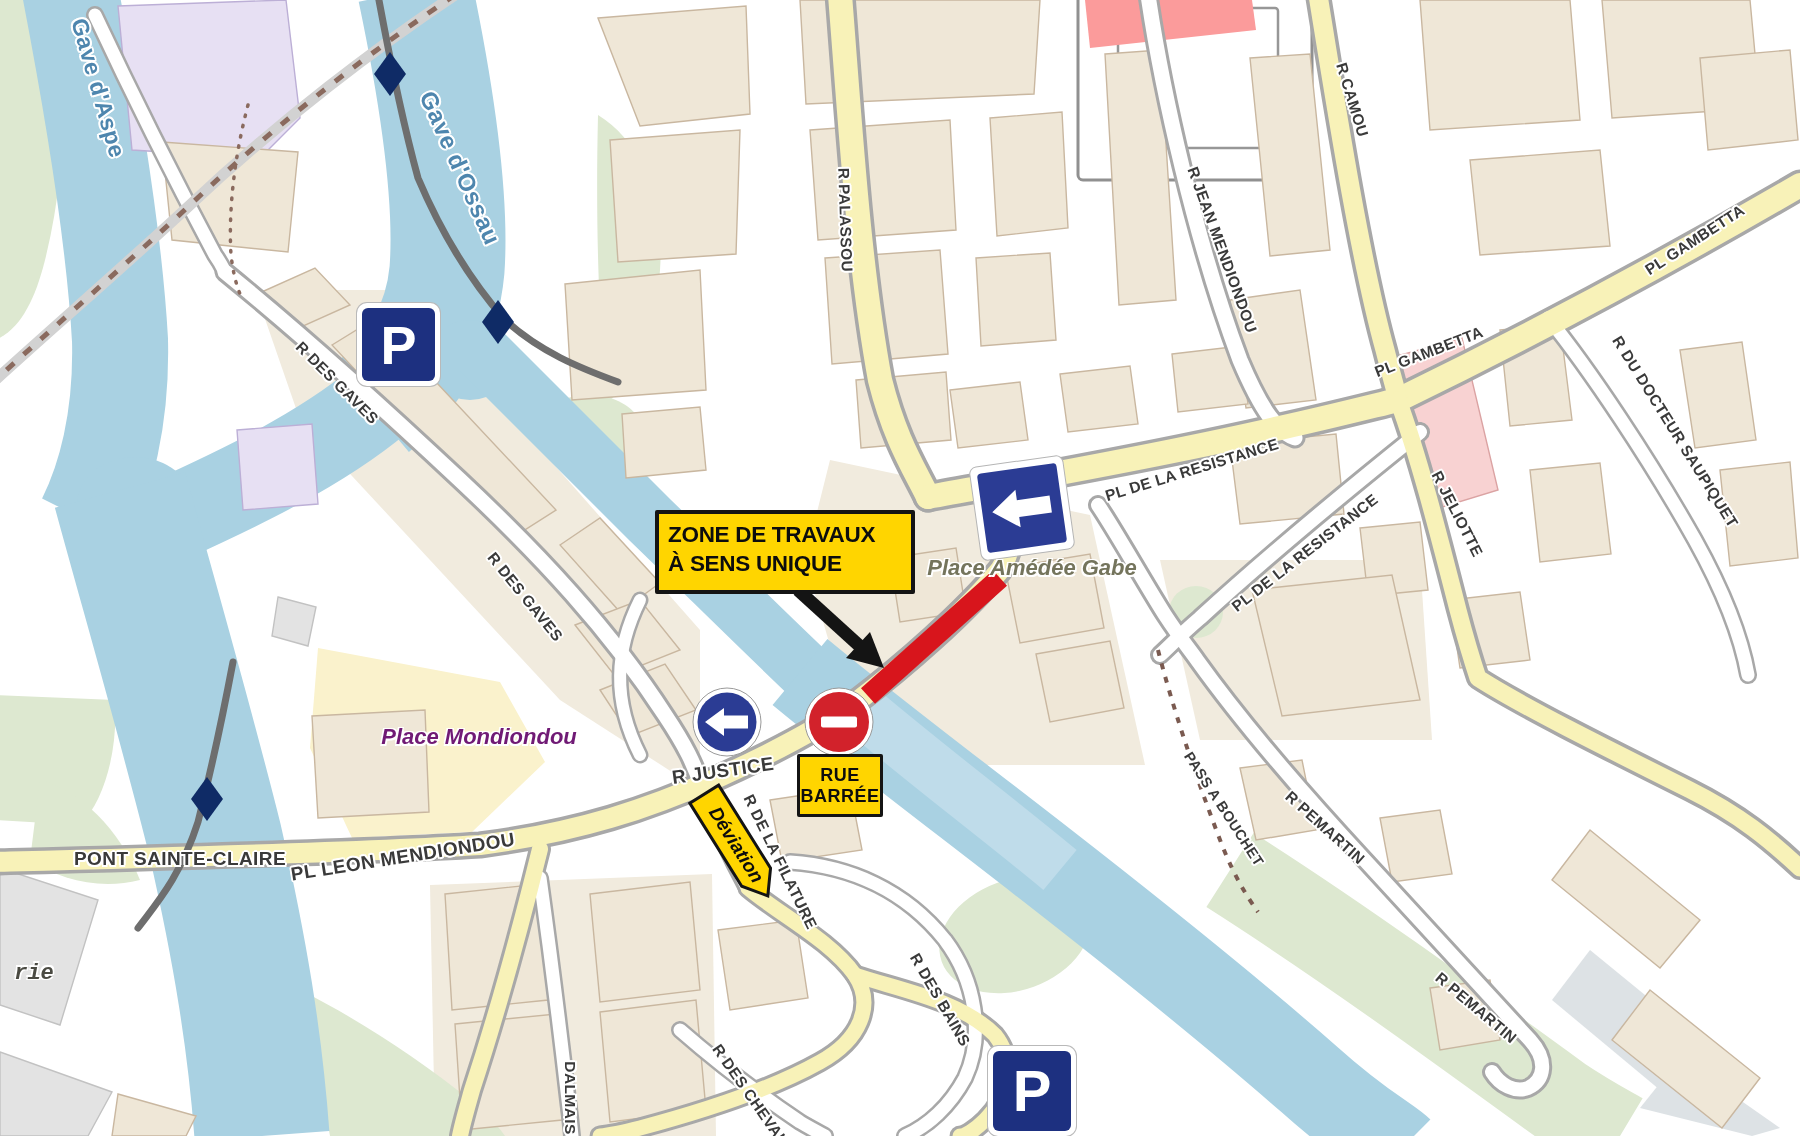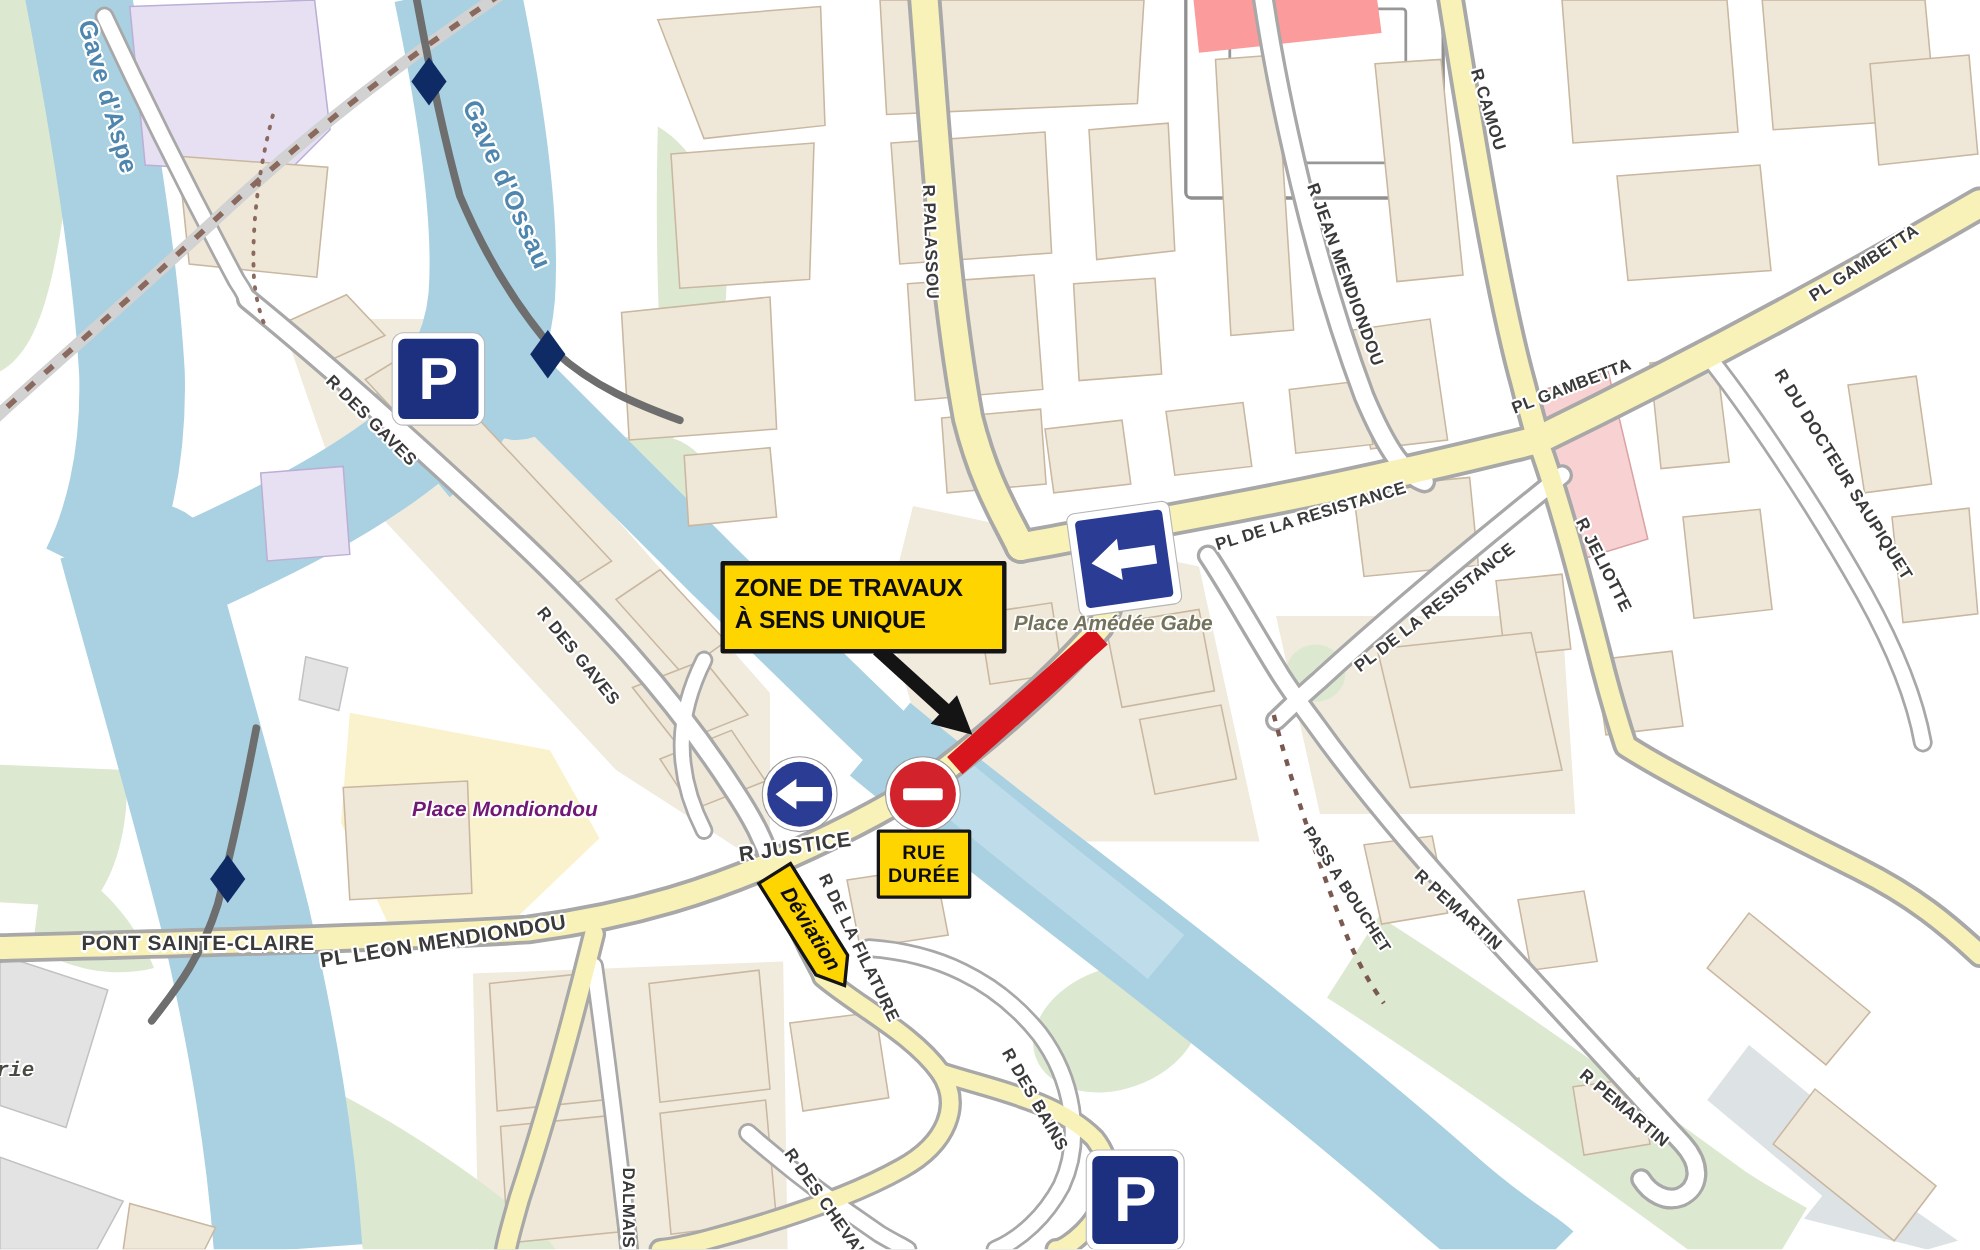--- a/index.html
+++ b/index.html
@@ -8,22 +8,22 @@
   #basemap{position:absolute;left:0;top:0;}
   
   .lbl{position:absolute;white-space:nowrap;transform:translate(-50%,-50%);pointer-events:none;}
   .st{font-size:15.5px;font-weight:600;color:#3a3a3a;letter-spacing:.4px;
       text-shadow:-1.5px -1.5px 0 #fff,1.5px -1.5px 0 #fff,-1.5px 1.5px 0 #fff,1.5px 1.5px 0 #fff,
                   0 -2px 0 #fff,0 2px 0 #fff,-2px 0 0 #fff,2px 0 0 #fff;}
   .big{font-size:19px;}
   .wl{font-size:23px;font-weight:700;color:#4e86ae;letter-spacing:.5px;
       text-shadow:-1.5px -1.5px 0 #fff,1.5px -1.5px 0 #fff,-1.5px 1.5px 0 #fff,1.5px 1.5px 0 #fff,
                   0 -2px 0 #fff,0 2px 0 #fff,-2px 0 0 #fff,2px 0 0 #fff;}
-  .pl{font-size:19px;font-style:italic;font-weight:600;color:#74745c;
-      text-shadow:-1.5px -1.5px 0 #fff,1.5px -1.5px 0 #fff,-1.5px 1.5px 0 #fff,1.5px 1.5px 0 #fff;}
+  .pl{font-size:22px;font-style:italic;font-weight:600;color:#74745c;
+      text-shadow:-1.5px -1.5px 0 #fff,1.5px -1.5px 0 #fff,-1.5px 1.5px 0 #fff,1.5px 1.5px 0 #fff;margin-left:20px;}
   
   .ann{position:absolute;background:#FFD500;border:4px solid #141414;color:#0d0d0d;
        font-weight:700;box-sizing:border-box;border-radius:2px;letter-spacing:-.3px;}
   #zone-box{left:655px;top:510px;width:260px;height:84px;font-size:22.5px;line-height:29px;
             padding:6px 0 0 9px;text-align:left;}
   #travaux-box{left:923px;top:733px;width:250px;height:151px;font-size:23px;line-height:30px;
                padding-top:11px;text-align:center;}
   #barree-box{left:797px;top:754px;width:86px;height:63px;border-width:3px;font-size:18px;
               line-height:21px;padding-top:8px;text-align:center;letter-spacing:.5px;}
   #deviation-text{position:absolute;left:736px;top:845px;transform:translate(-50%,-50%) rotate(58deg);
@@ -260,17 +260,17 @@
     <span class="letter" style="font-size:58px;">P</span>
   </div>
 </div>
 
 <div class="ann" id="zone-box">
   <div>ZONE DE TRAVAUX</div>
   <div>À SENS UNIQUE</div>
 </div>
 <div class="ann" id="barree-box">
   <div>RUE</div>
-  <div>DURÉE</div>
+  <div>BARRÉE</div>
 </div>
 <div id="deviation-text">Déviation</div>
 
 </div>
 
 </body></html>

